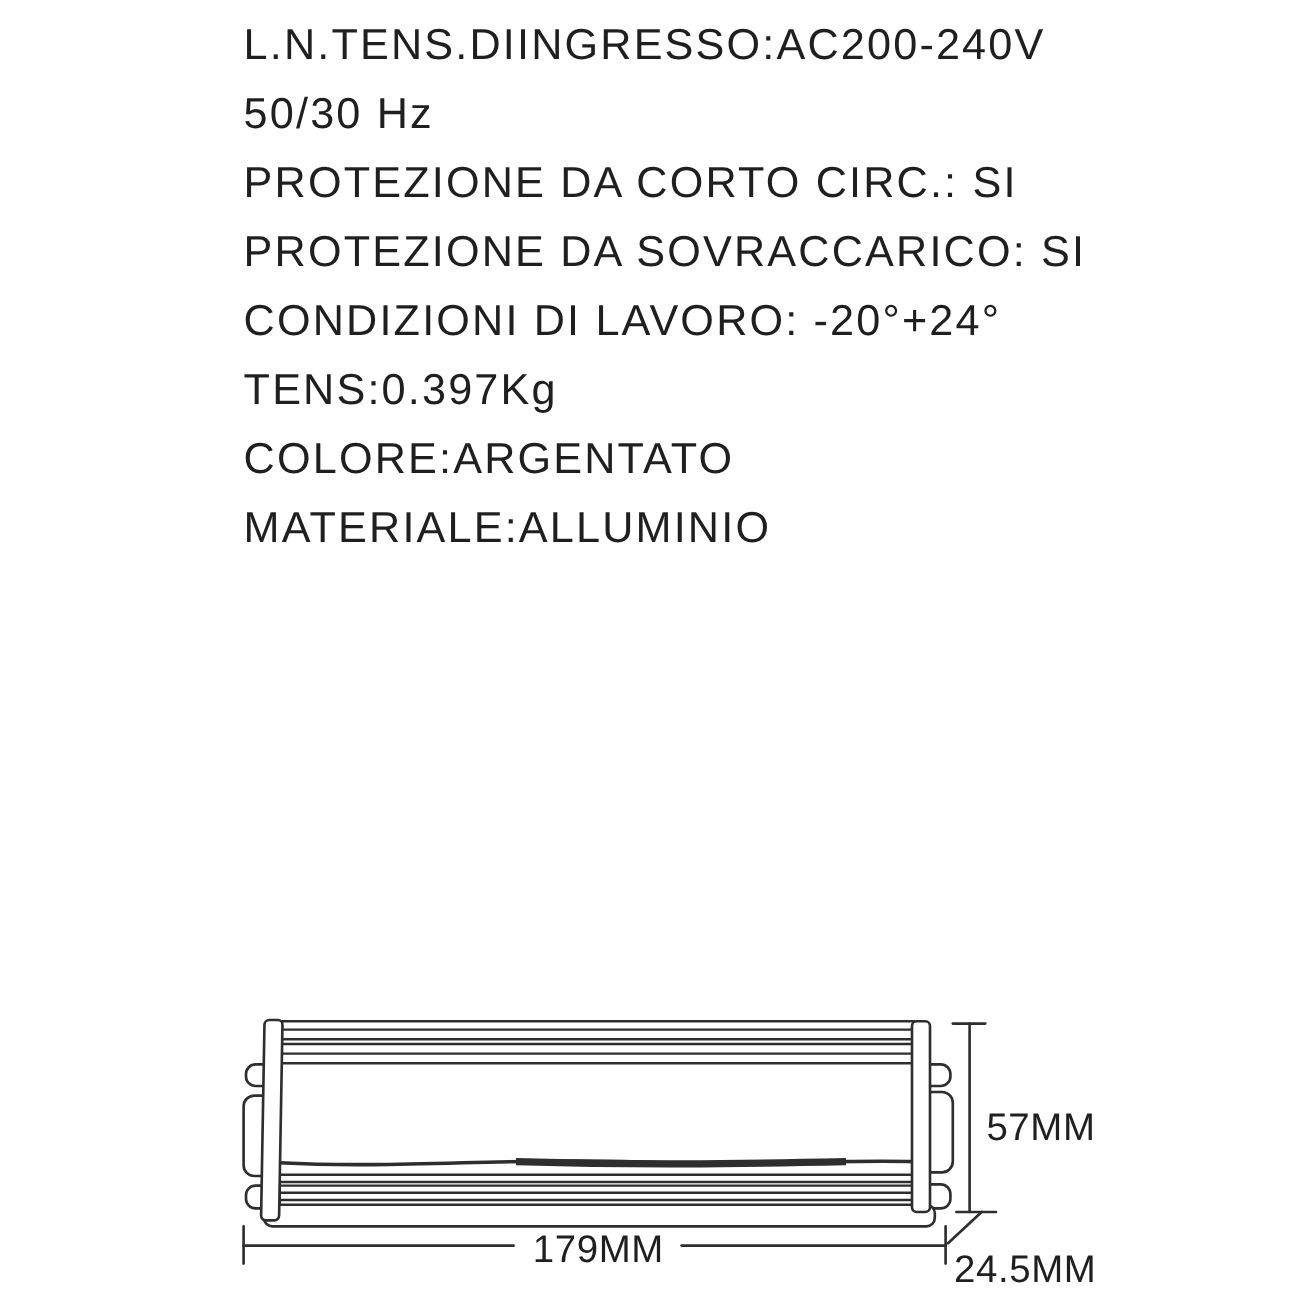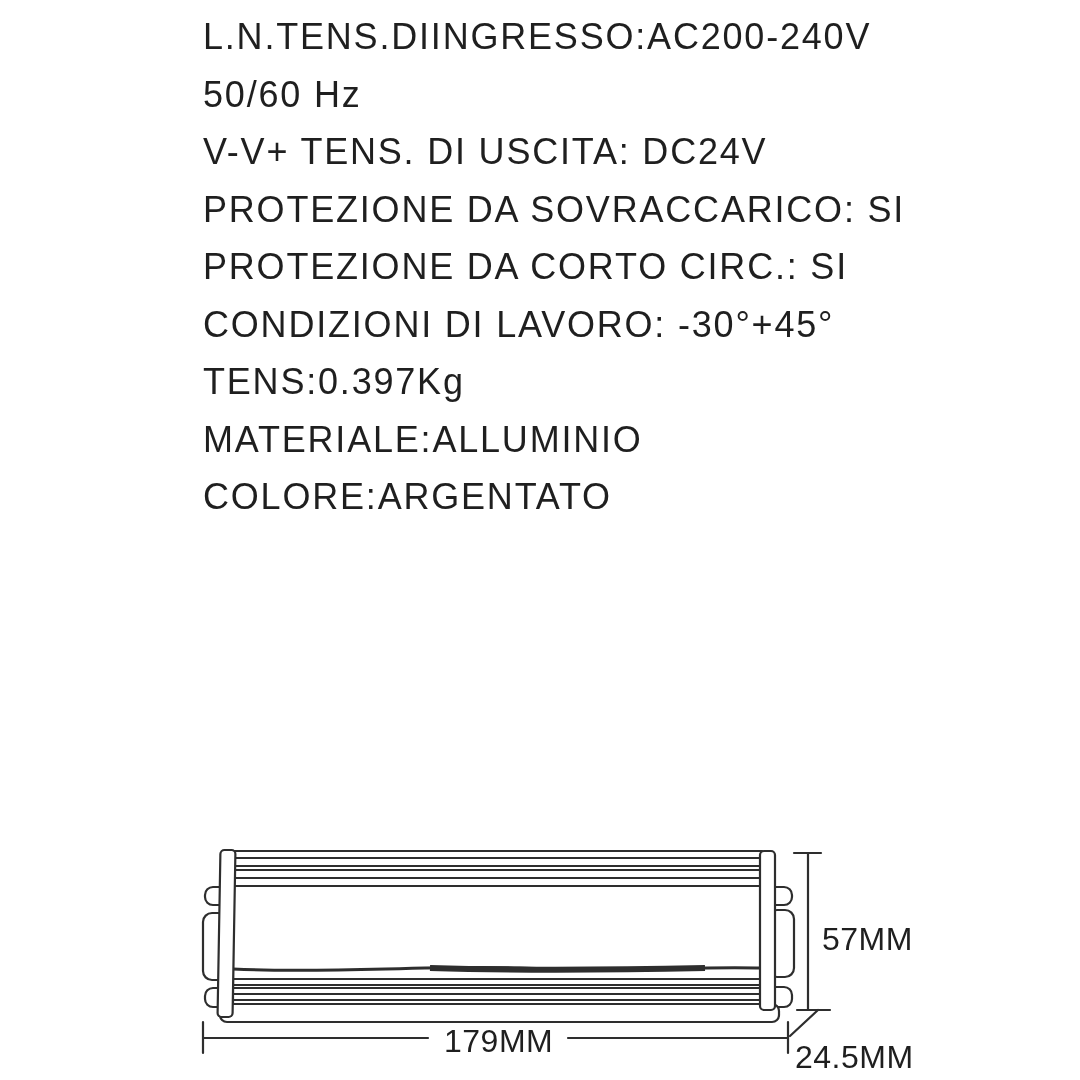--- a/index.html
+++ b/index.html
@@ -65,28 +65,27 @@
     letter-spacing: 0.5px;
   }
 </style>
 </head>
 <body>
 
 <div class="canvas">
 
   <div class="specs">
     <div class="spec-line">L.N.TENS.DIINGRESSO:AC200-240V</div>
-    <div class="spec-line">50/60 Hz</div>
-    <div class="spec-line">V-V+ TENS. DI USCITA: DC24V</div>
+    <div class="spec-line">50/30 Hz</div>
+    <div class="spec-line">PROTEZIONE DA CORTO CIRC.: SI</div>
     <div class="spec-line">PROTEZIONE DA SOVRACCARICO: SI</div>
-    <div class="spec-line">PROTEZIONE DA CORTO CIRC.: SI</div>
-    <div class="spec-line">CONDIZIONI DI LAVORO: -30°+45°</div>
+    <div class="spec-line">CONDIZIONI DI LAVORO: -20°+24°</div>
     <div class="spec-line">TENS:0.397Kg</div>
+    <div class="spec-line">COLORE:ARGENTATO</div>
     <div class="spec-line">MATERIALE:ALLUMINIO</div>
-    <div class="spec-line">COLORE:ARGENTATO</div>
   </div>
 
   <svg class="drawing" viewBox="0 0 1080 242">
 
     <g>
       <rect class="ln fill-w" x="205" y="49" width="22" height="18" rx="8"></rect>
       <rect class="ln fill-w" x="203" y="75" width="24" height="67" rx="9"></rect>
       <rect class="ln fill-w" x="205" y="150" width="22" height="19" rx="8"></rect>
     </g>
 

